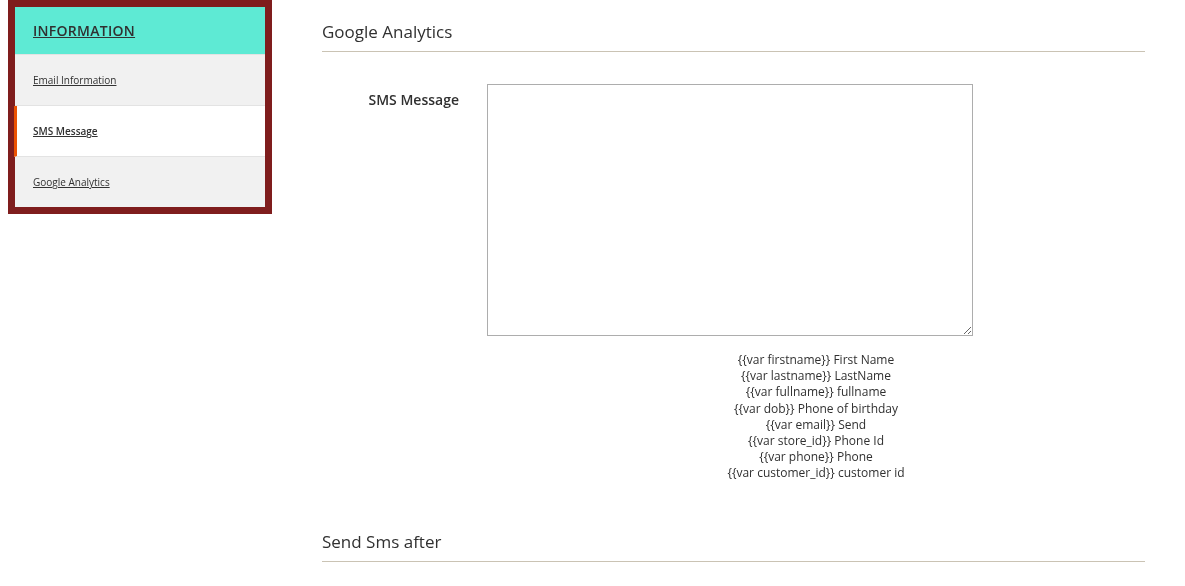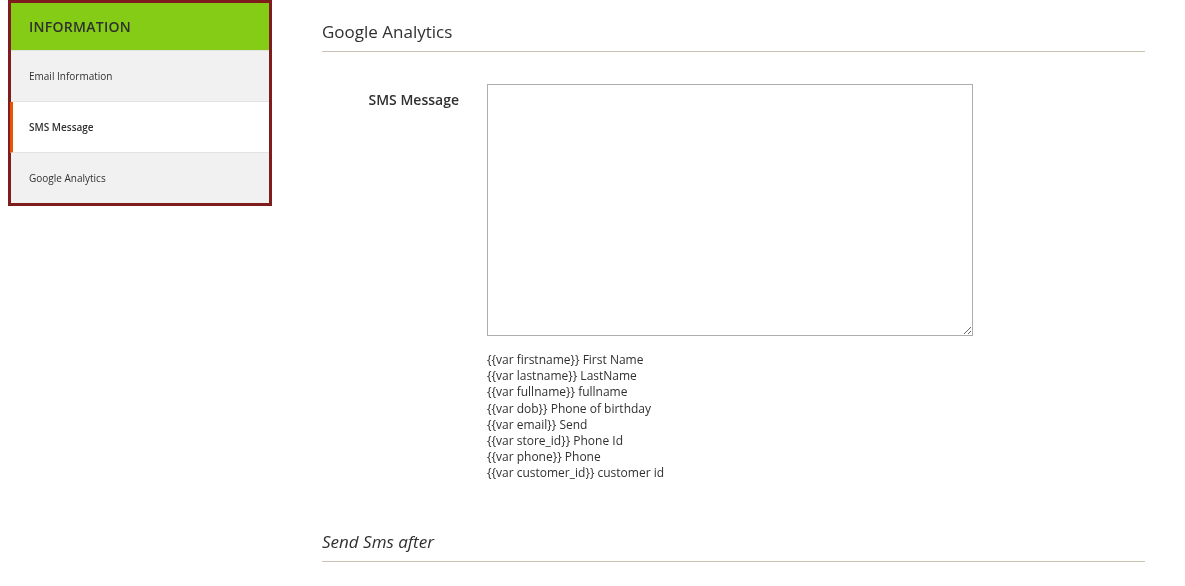--- a/index.html
+++ b/index.html
@@ -11,22 +11,23 @@
       display: flex;
       min-height: 586px;
     }
 
     .sidebar {
       width: 272px;
       flex-shrink: 0;
       padding: 0 0 0 8px;
     }
     .sidebar-card {
-      background: #84cc16;
-      border: 3px solid #7f1d1d;
+      background: #5eead4;
+      border: 7px solid #7f1d1d;
+      text-decoration: underline;
     }
     .sidebar-header {
       padding: 14px 18px;
       font-size: 14px;
       font-weight: 600;
       color: #303030;
       letter-spacing: .02em;
       border-bottom: 1px solid #e3e3e3;
     }
     .sidebar-list { list-style: none; }
@@ -88,25 +89,24 @@
       font-family: inherit;
       font-size: 14px;
       resize: both;
     }
     .hints {
       margin-top: 12px;
       font-size: 12px;
       line-height: 1.35;
       color: #303030;
     }
-    .hints div { white-space: nowrap; }
+    .hints div { white-space: nowrap; text-align: center; }
 
     .section2 {
       margin-top: 48px;
-      font-style: italic;
     }
   </style>
 </head>
 <body>
 
 <aside class="sidebar">
   <div class="sidebar-card">
     <div class="sidebar-header">INFORMATION</div>
     <ul class="sidebar-list">
       <li class="sidebar-item">Email Information</li>

